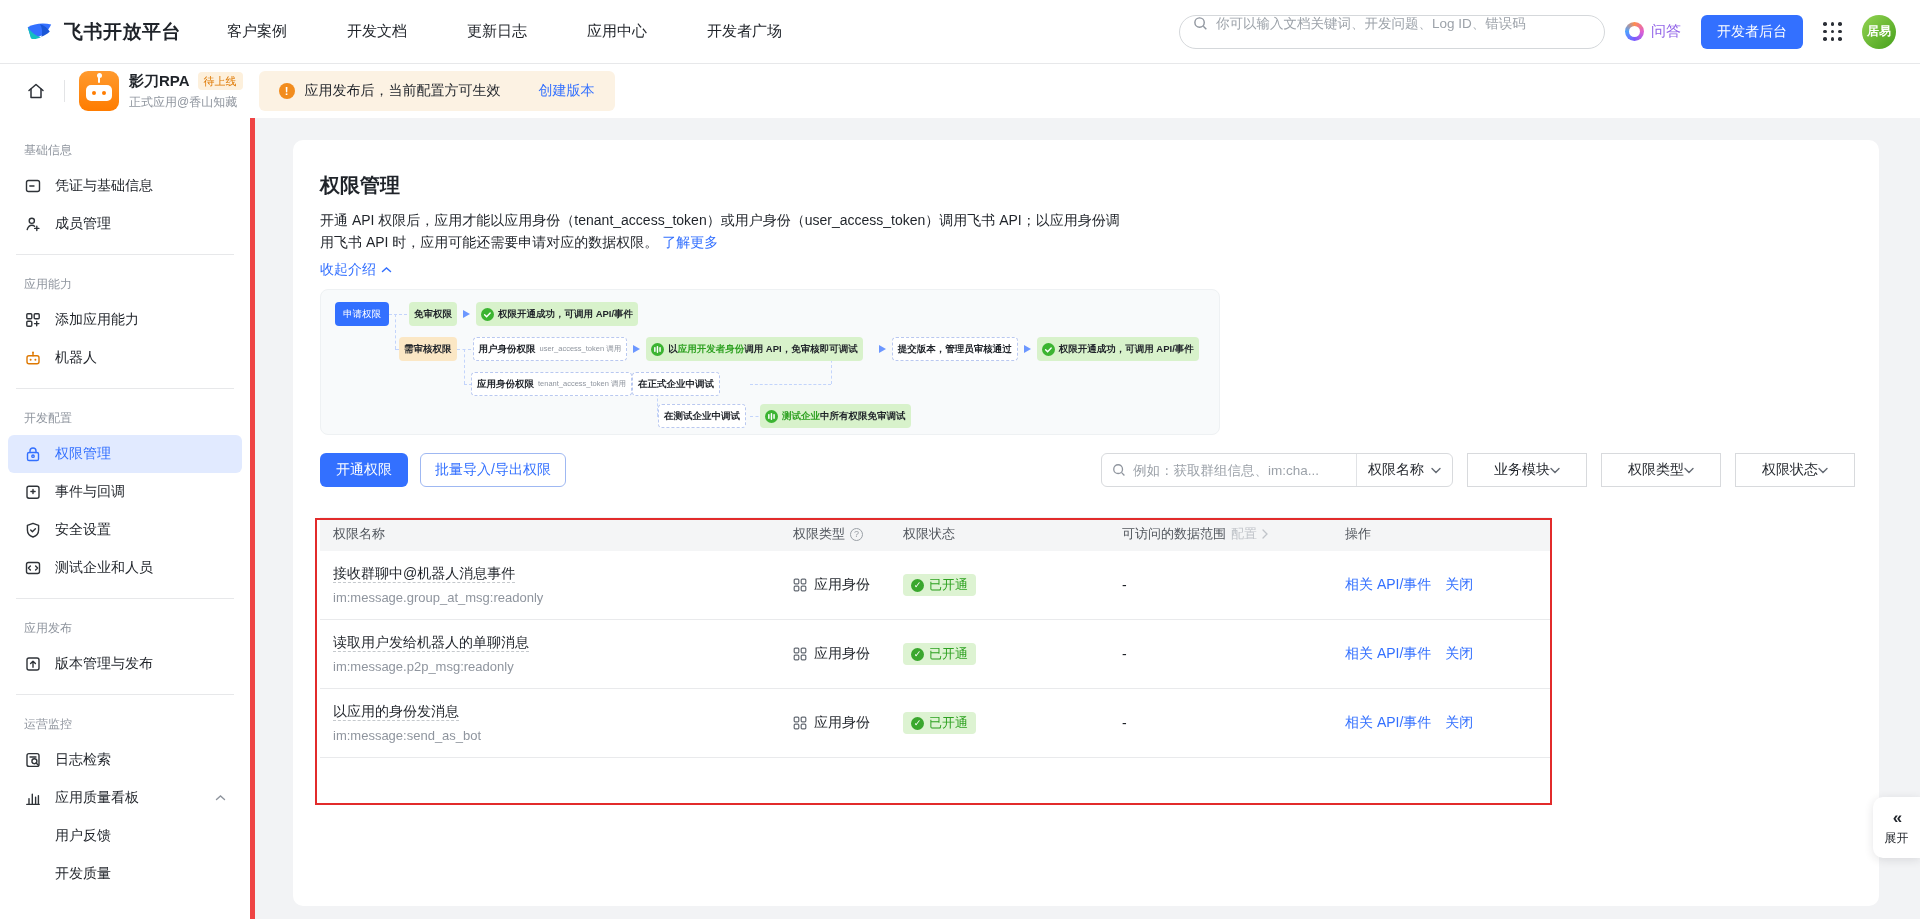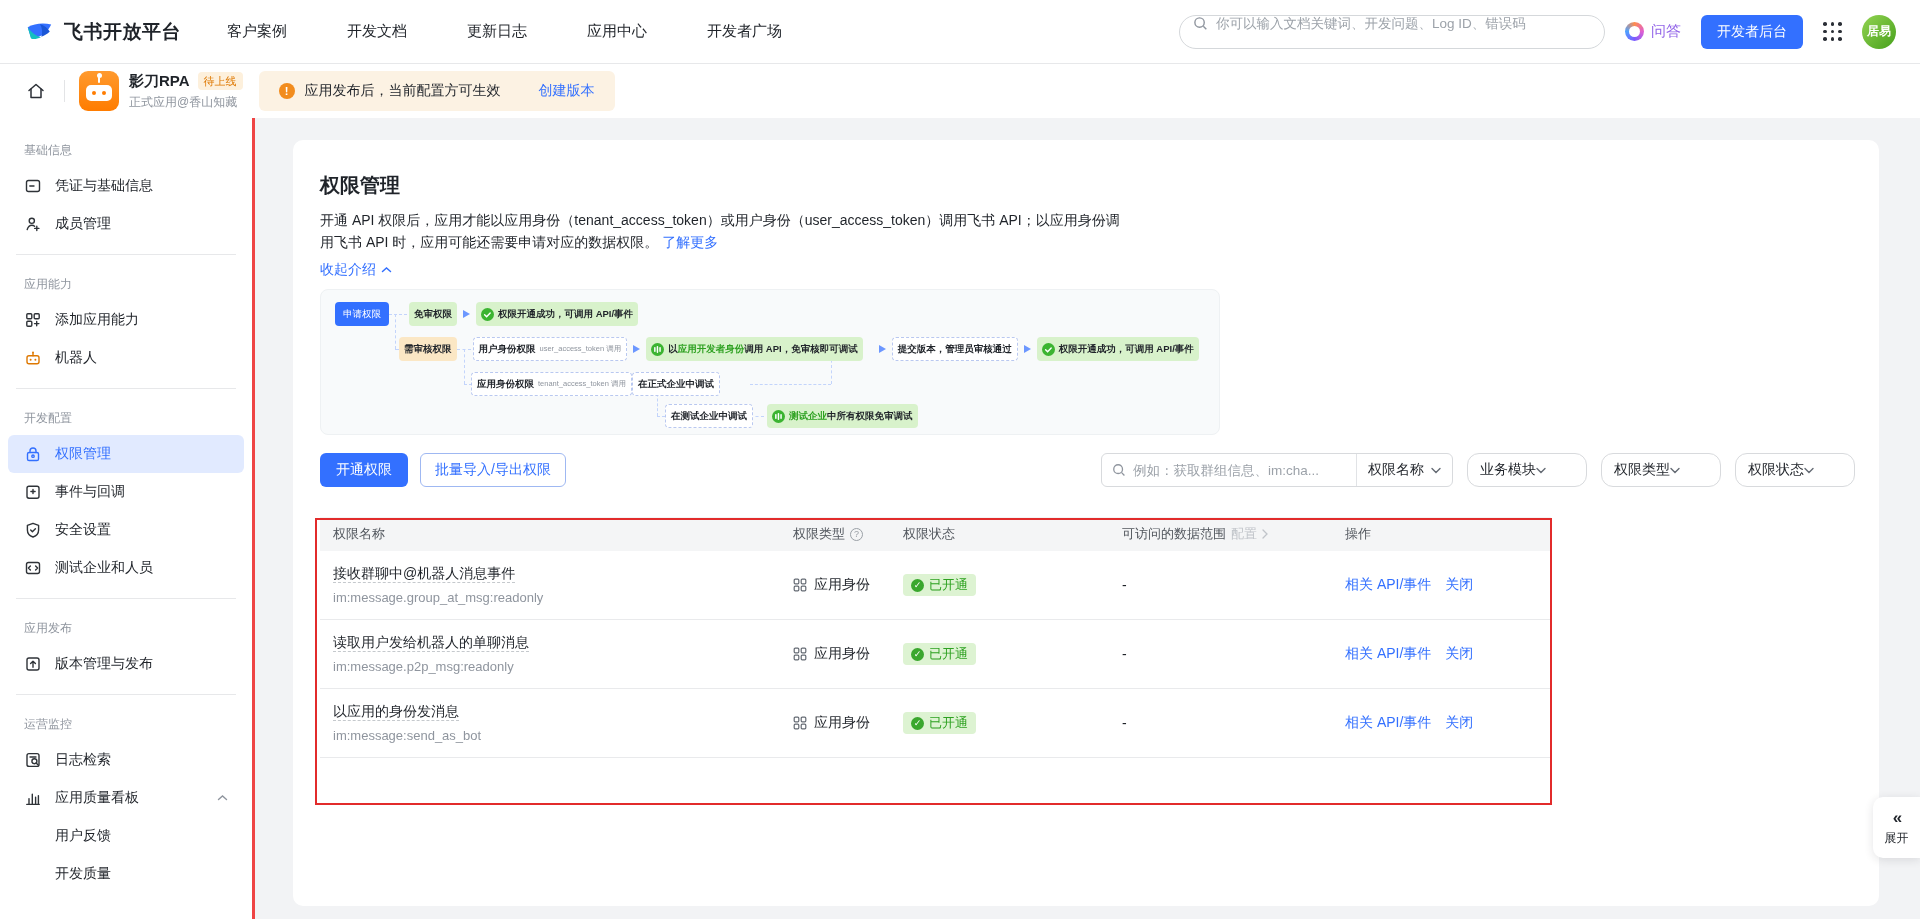--- a/index.html
+++ b/index.html
@@ -36,21 +36,21 @@
 .app-meta{margin-left:10px}
 .app-name-row{display:flex;align-items:center}
 .app-name{font-size:15px;font-weight:600}
 .app-badge{font-size:11px;color:#de7802;background:#fdf0dc;border-radius:4px;padding:1.5px 6px;margin-left:8px}
 .app-sub{font-size:12px;color:#8f959e;margin-top:3px}
 .alert{margin-left:16px;height:40px;background:#fcf2e3;border-radius:6px;display:flex;align-items:center;padding:0 20px;gap:10px}
 .alert-ico{width:16px;height:16px;border-radius:50%;background:#f28c1d;color:#fff;font-size:11px;font-weight:700;display:flex;align-items:center;justify-content:center;flex:none}
 .alert-link{color:var(--primary,#3370ff);margin-left:28px;cursor:pointer}
 
 .body-row{display:flex;height:801px}
-.sidebar{width:255px;background:#fff;border-right:3px solid #ef4444;padding-top:14px;flex:none}
+.sidebar{width:255px;background:#fff;border-right:5px solid #ef4444;padding-top:14px;flex:none}
 .sec-title{font-size:12px;color:#8f959e;padding:10px 24px 8px}
 .side-item{height:38px;margin:0 8px;padding:0 16px;border-radius:6px;display:flex;align-items:center;gap:13px;font-size:14px;cursor:pointer;color:#1f2329}
 .side-item.active{background:#e1eaff;color:var(--primary,#3370ff)}
 .side-item.sub{padding-left:47px}
 .side-div{height:1px;background:#e7e8ea;margin:11px 16px}
 .chev{margin-left:auto;color:#8f959e}
 .main{flex:1;position:relative;background:#f2f3f5}
 .card{position:absolute;left:38px;top:22px;width:1586px;height:766px;background:#fff;border-radius:10px;padding:32px 24px 0 27px}
 .page-title{font-size:20px;font-weight:600}
 .desc{margin-top:10px;font-size:14px;line-height:22px;max-width:800px}
@@ -74,21 +74,21 @@
 
 .toolbar{margin-top:18px;display:flex;align-items:center}
 .btn-primary{height:34px;padding:0 16px;background:var(--primary,#3370ff);color:#fff;border:0;border-radius:6px;font-size:14px;cursor:pointer;font-family:inherit}
 .btn-outline{height:34px;padding:0 14px;background:#fff;color:var(--primary,#3370ff);border:1px solid #9fb8f2;border-radius:6px;font-size:14px;cursor:pointer;margin-left:12px;font-family:inherit}
 .toolbar-right{margin-left:auto;display:flex;align-items:center;gap:14px}
 .combo{height:34px;border:1px solid #d8dadd;border-radius:6px;display:flex;align-items:center;background:#fff}
 .combo-input{display:flex;align-items:center;gap:7px;padding:0 10px;width:254px}
 .combo-input input{border:0;outline:0;flex:1;font-size:13.5px;background:transparent;color:#1f2329;min-width:0}
 .combo-input input::placeholder{color:#9ca2a9}
 .combo-addon{border-left:1px solid #e1e3e6;height:100%;display:flex;align-items:center;gap:7px;padding:0 11px;font-size:14px;cursor:pointer}
-.select{width:120px;height:34px;border:1px solid #d8dadd;border-radius:12px;display:flex;align-items:center;justify-content:flex-start;padding:0 12px;font-size:14px;background:#fff;cursor:pointer}
+.select{width:120px;height:34px;border:1px solid #d8dadd;border-radius:0;display:flex;align-items:center;justify-content:center;padding:0 12px;font-size:14px;background:#fff;cursor:pointer}
 
 .tbl{margin-top:30px;width:1231px;position:relative;z-index:1}
 .tgrid{display:grid;grid-template-columns:473px 110px 219px 223px 1fr;align-items:center}
 .thead{background:#f4f5f6;height:34px;font-size:13px;color:#51565d}
 .th-name,.td-name{padding-left:13px}
 .th{display:flex;align-items:center;gap:5px}
 .mut{color:#c0c4c9}
 .qmark{width:13px;height:13px;border:1px solid #9aa0a6;border-radius:50%;color:#9aa0a6;font-size:9px;display:inline-flex;align-items:center;justify-content:center}
 .trow{height:69px;border-bottom:1px solid #e9eaec}
 .perm-name{display:inline;border-bottom:1px dashed #c5c9cd;padding-bottom:1px;font-size:14px}
@@ -403,21 +403,21 @@
         </div>
 
         <div class="frow" style="left:150px;top:82px">
           <span class="fbox fb-dash">
             <span>应用身份权限</span>
             <span class="note">tenant_access_token 调用</span>
           </span>
           <span class="fbox fb-dash" style="">在正式企业中调试</span>
         </div>
 
-        <div class="frow" style="left:344px;top:114px">
+        <div class="frow" style="left:337px;top:114px">
           <span class="fbox fb-dash">在测试企业中调试</span>
           <span class="fbox fb-green" style="margin-left:14px">
             <span class="fico">
                 <svg width="13" height="13" viewBox="0 0 13 13">
                   <circle cx="6.5" cy="6.5" r="6.5" fill="#3bb431"></circle>
                   <rect x="3.1" y="4.1" width="1.5" height="4.8" rx=".7" fill="#fff"></rect>
                   <rect x="5.7" y="3" width="1.5" height="7" rx=".7" fill="#fff"></rect>
                   <rect x="8.3" y="4.1" width="1.5" height="4.8" rx=".7" fill="#fff"></rect>
                 </svg>
               </span>

